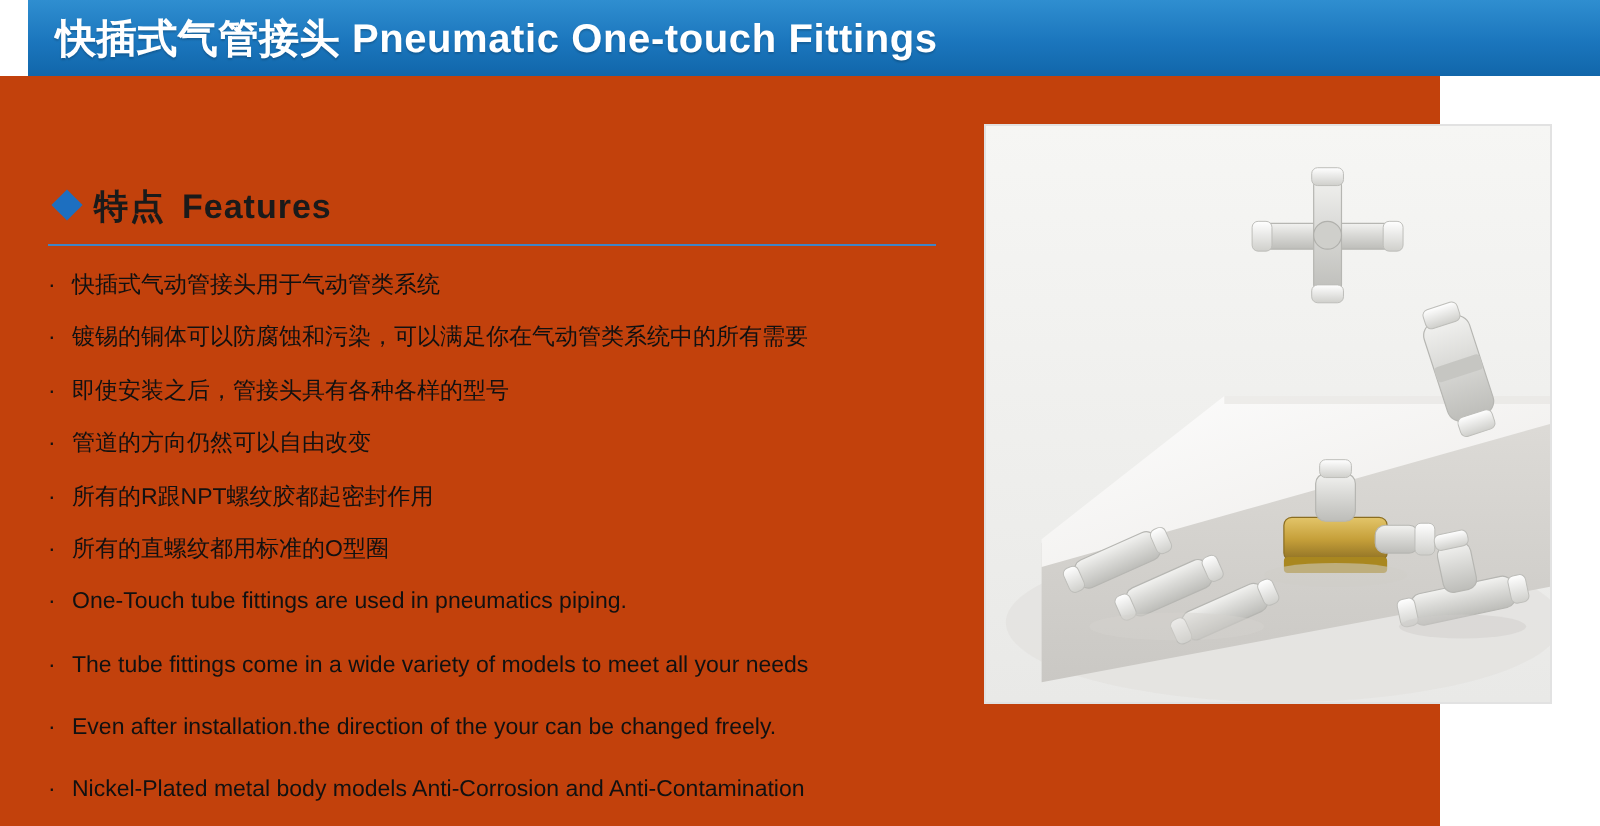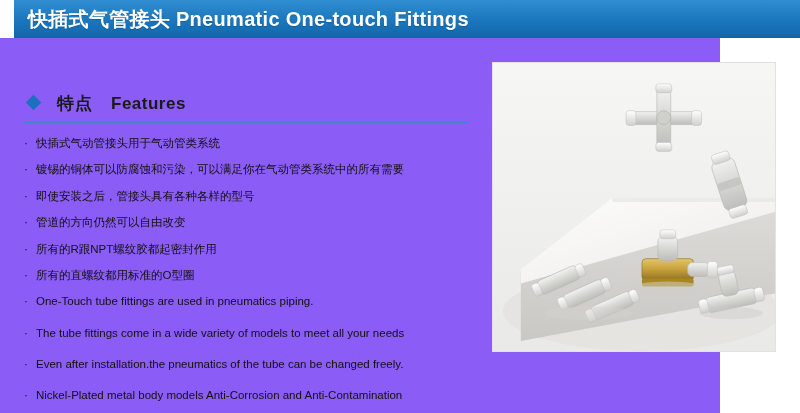--- a/index.html
+++ b/index.html
@@ -6,21 +6,21 @@
   html, body {
     margin: 0; padding: 0;
     width: 800px; height: 413px;
     background: #ffffff;
     font-family: "Liberation Sans", sans-serif;
     overflow: hidden;
   }
   .page {
     position: relative;
     width: 720px; height: 413px;
-    background: #8b5cf6;
+    background: #c2410c;
   }
 
   
   .header {
     position: absolute;
     left: 0; top: 0;
     width: 800px; height: 38px;
     background: #1f7ec4;
     background: linear-gradient(180deg,#2f8ed0 0%, #1b76bd 55%, #1166aa 100%);
     display: flex;
@@ -44,21 +44,21 @@
 
   
   .left-col {
     position: absolute;
     left: 24px; top: 82px;
     width: 450px;
   }
   .features-head {
     display: flex;
     align-items: baseline;
-    gap: 18px;
+    gap: 8px;
     padding-left: 4px;
   }
   .diamond {
     display: inline-block;
     width: 11px; height: 11px;
     background: #1d6fc0;
     transform: rotate(45deg);
     position: relative;
     top: -1px;
     flex: 0 0 auto;
@@ -179,21 +179,21 @@
       <li class="bullet-item">
         <span class="dot">·</span>
         <span class="bullet-text">One-Touch tube fittings are used in pneumatics piping.</span>
       </li>
       <li class="bullet-item">
         <span class="dot">·</span>
         <span class="bullet-text">The tube fittings come in a wide variety of models to meet all your needs</span>
       </li>
       <li class="bullet-item">
         <span class="dot">·</span>
-        <span class="bullet-text"> Even after installation.the pneumatics of the tube can be changed freely.</span>
+        <span class="bullet-text"> Even after installation.the direction of the your can be changed freely.</span>
       </li>
       <li class="bullet-item">
         <span class="dot">·</span>
         <span class="bullet-text">Nickel-Plated metal body models Anti-Corrosion and Anti-Contamination</span>
       </li>
       <li class="bullet-item">
         <span class="dot">·</span>
         <span class="bullet-text">All R and NPT threads are Pre-Coated sealant.</span>
       </li>
 

